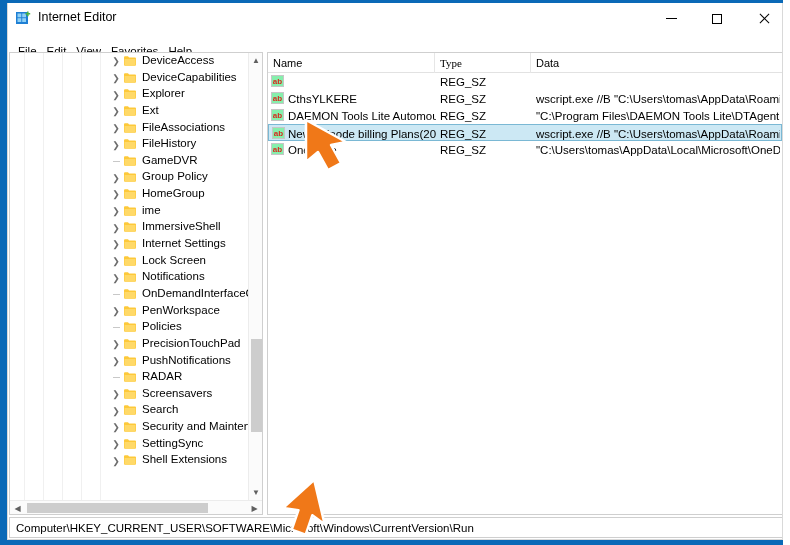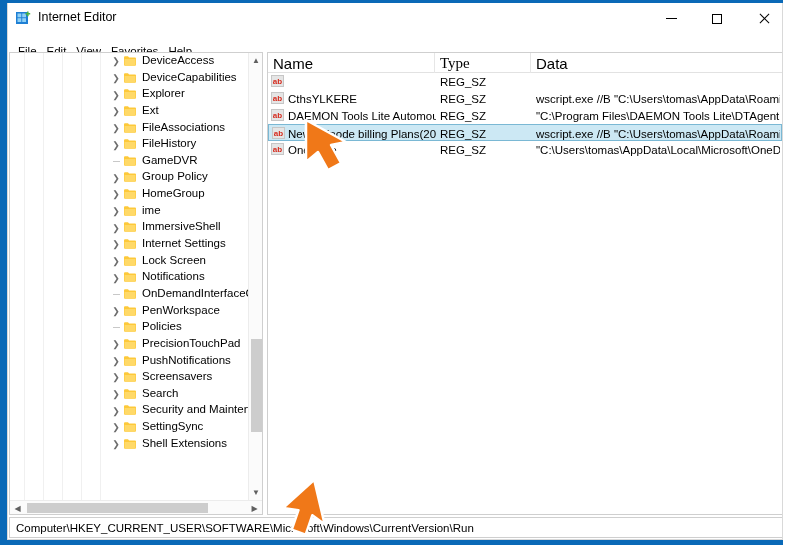--- a/index.html
+++ b/index.html
@@ -175,42 +175,42 @@
     overflow:hidden;
   }
   .lheader {
     position:absolute; left:0; top:0; width:514px; height:20px;
     background:#ffffff;
     border-bottom:1px solid #e2e2e2;
   }
   .lhcell {
     position:absolute; top:0; height:20px;
     display:flex; align-items:center;
-    font-size:15px; color:#000;
+    font-size:11px; color:#000;
     padding-left:5px;
     border-right:1px solid #e6e6e6;
     white-space:nowrap;
   }
   .lhcell.c-name { left:0;   width:167px; }
   .lhcell.c-type { left:167px; width:96px;font-family:Liberation Serif, serif; }
   .lhcell.c-data { left:263px; width:251px; border-right:none; }
 
   .lrows { position:absolute; left:0; top:20px; width:514px; }
   .lrow {
     position:relative; height:17px;
     white-space:nowrap;
   }
   .lrow.selected {
     background:#cce8f4;
     border:1px solid #7ab8d4;
   }
   .ab-icon {
     position:absolute; left:3px; top:2px;
     width:13px; height:12px;
-    background:#e5e5e5;
+    background:#86efac;
     border:1px solid #c6c6c6;
     font-size:8px; font-weight:bold; color:#d52b1e;
     line-height:11px; text-align:center;
     font-family:"Liberation Sans", sans-serif;
   }
   .cell {
     position:absolute; top:0; height:17px;
     display:flex; align-items:center;
     font-size:11.5px; color:#000;
     white-space:nowrap; overflow:hidden;
@@ -470,20 +470,28 @@
                   </svg></span>
                 <span class="tlabel">PrecisionTouchPad</span>
               </div>
               <div class="trow">
                 <span class="expander">❯</span>
                 <span class="folder"><svg width="12" height="10" viewBox="0 0 12 10">
                     <path d="M0 1.2 a1 1 0 0 1 1-1 h3 l1.1 1.3 h5.9 a1 1 0 0 1 1 1 v6.3 a1 1 0 0 1 -1 1 h-10 a1 1 0 0 1 -1 -1 z" fill="#fdc93a"></path>
                     <path d="M0.6 3.1 h10.8 v5.6 a0.8 0.8 0 0 1 -0.8 0.8 h-9.2 a0.8 0.8 0 0 1 -0.8 -0.8 z" fill="#ffd968"></path>
                   </svg></span>
                 <span class="tlabel">PushNotifications</span>
+              </div>
+              <div class="trow">
+                <span class="tee"></span>
+                <span class="folder"><svg width="12" height="10" viewBox="0 0 12 10">
+                    <path d="M0 1.2 a1 1 0 0 1 1-1 h3 l1.1 1.3 h5.9 a1 1 0 0 1 1 1 v6.3 a1 1 0 0 1 -1 1 h-10 a1 1 0 0 1 -1 -1 z" fill="#fdc93a"></path>
+                    <path d="M0.6 3.1 h10.8 v5.6 a0.8 0.8 0 0 1 -0.8 0.8 h-9.2 a0.8 0.8 0 0 1 -0.8 -0.8 z" fill="#ffd968"></path>
+                  </svg></span>
+                <span class="tlabel">RADAR</span>
               </div>
               <div class="trow">
                 <span class="expander">❯</span>
                 <span class="folder"><svg width="12" height="10" viewBox="0 0 12 10">
                     <path d="M0 1.2 a1 1 0 0 1 1-1 h3 l1.1 1.3 h5.9 a1 1 0 0 1 1 1 v6.3 a1 1 0 0 1 -1 1 h-10 a1 1 0 0 1 -1 -1 z" fill="#fdc93a"></path>
                     <path d="M0.6 3.1 h10.8 v5.6 a0.8 0.8 0 0 1 -0.8 0.8 h-9.2 a0.8 0.8 0 0 1 -0.8 -0.8 z" fill="#ffd968"></path>
                   </svg></span>
                 <span class="tlabel">Screensavers</span>
               </div>
               <div class="trow">

